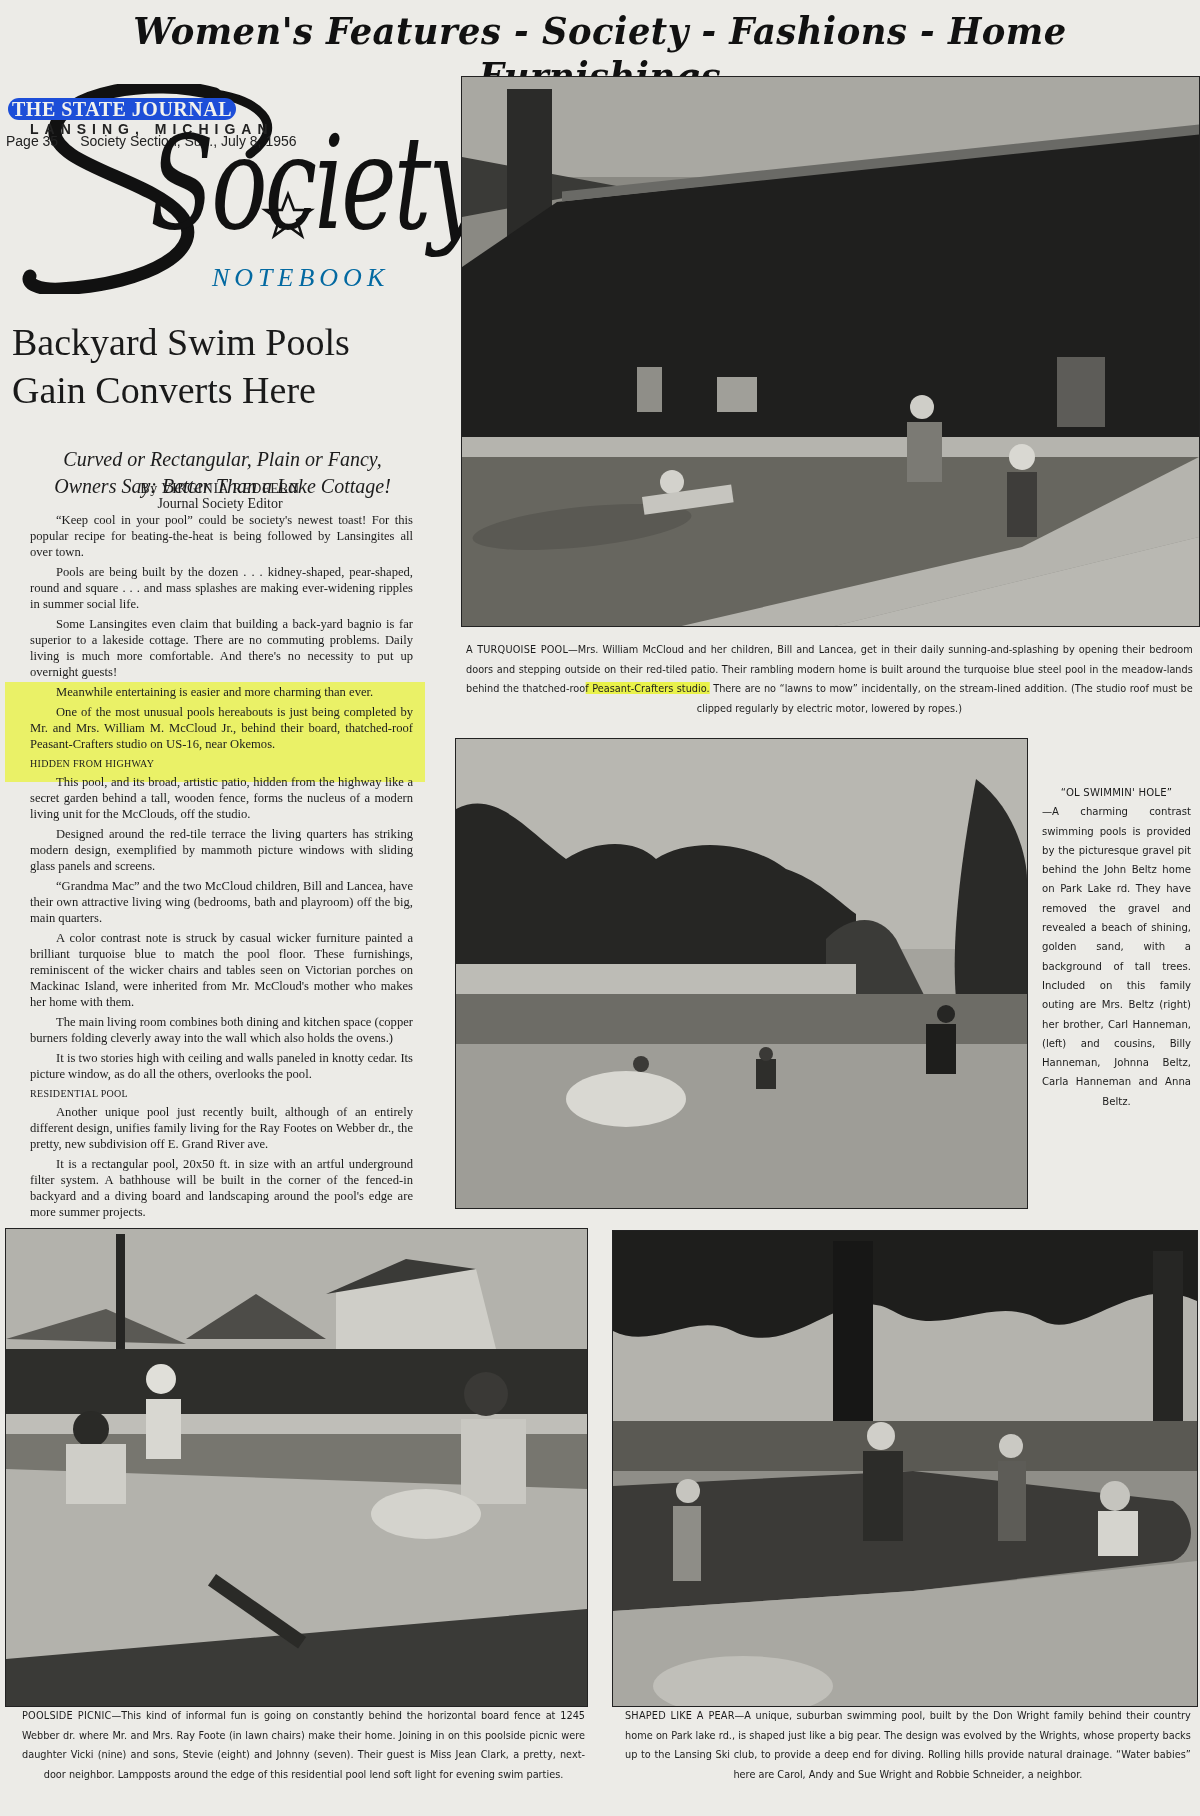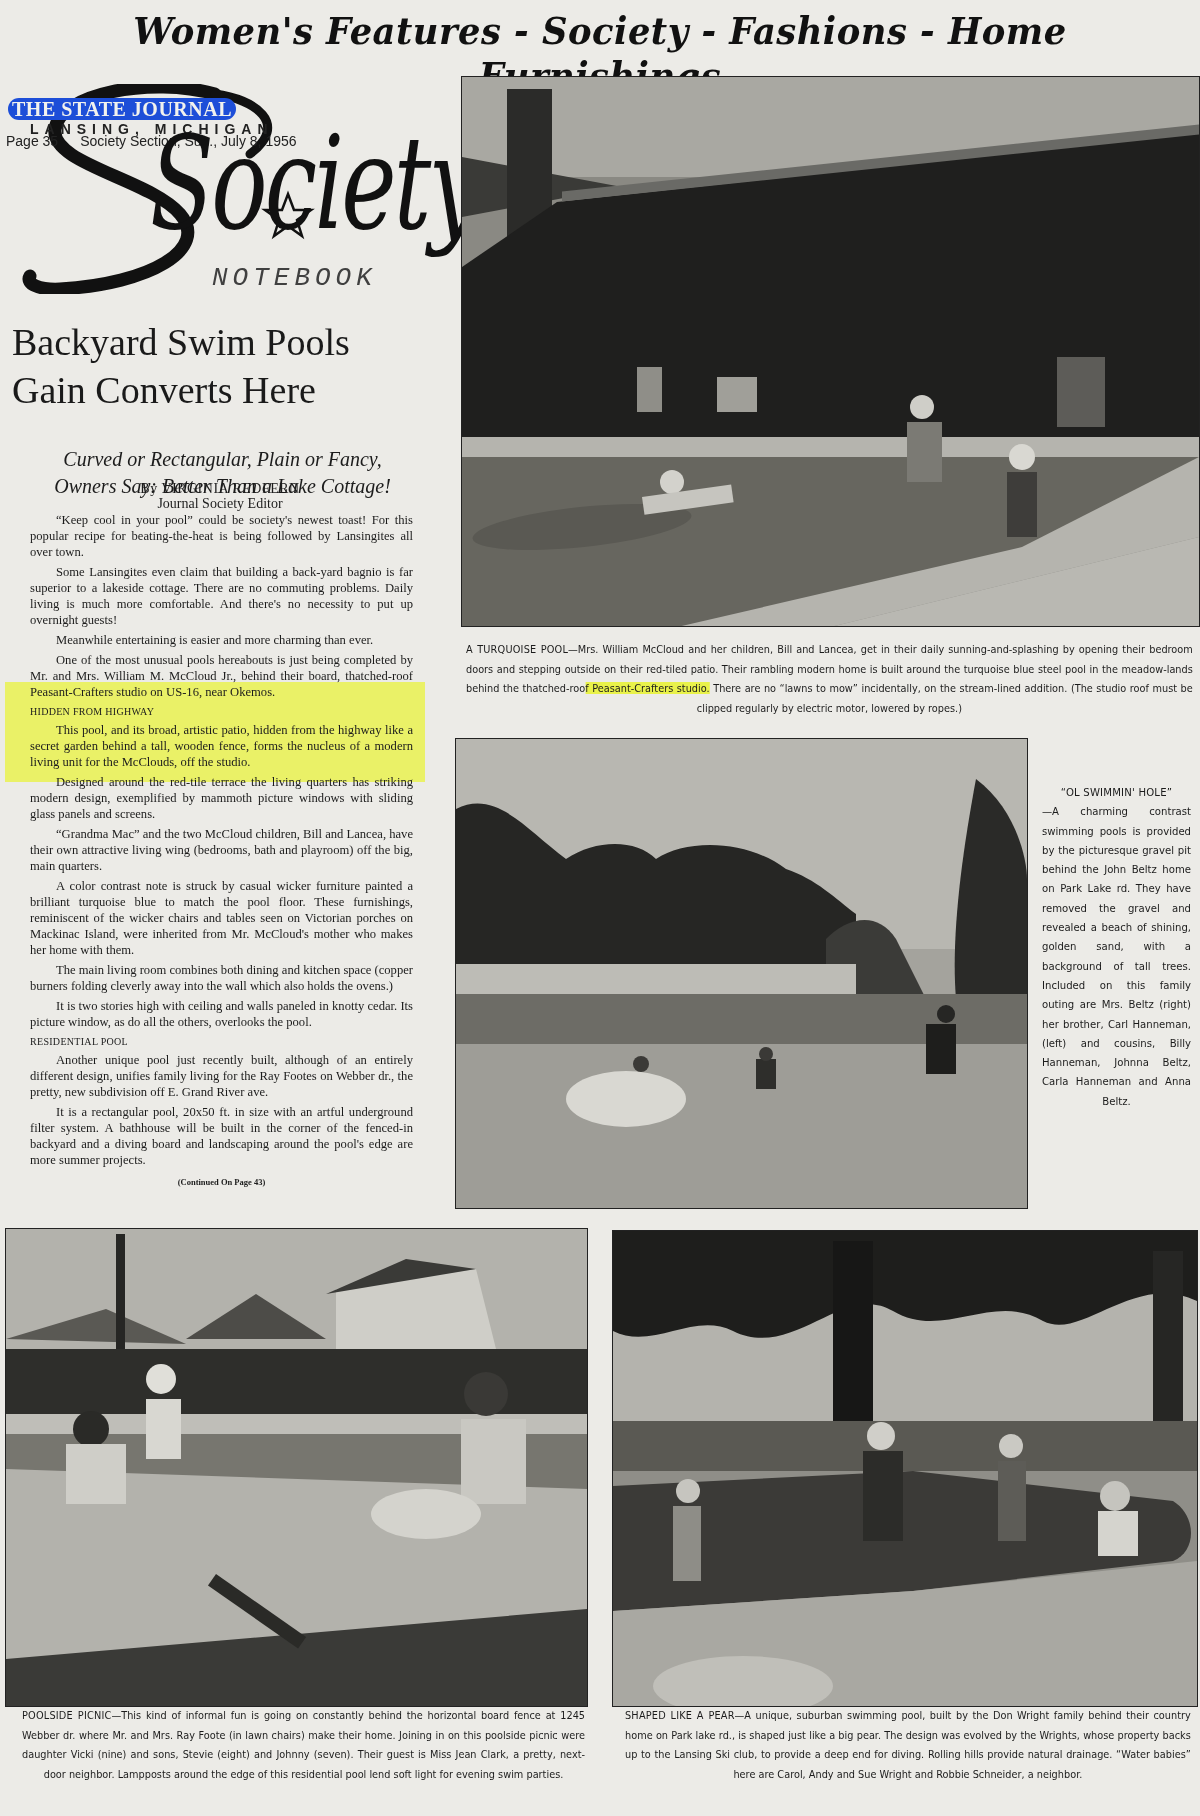--- a/index.html
+++ b/index.html
@@ -28,22 +28,22 @@
   .city { left: 30px; top: 121px; font-family: "Liberation Sans", sans-serif; font-size: 14px; letter-spacing: 6px; color: #222; font-weight: bold; }
   .pageinfo { left: 6px; top: 133px; font-family: "Liberation Sans", sans-serif; font-size: 14px; color: #222; }
   .pageinfo .gap { display: inline-block; width: 22px; }
   .society-word {
     left: 150px; top: 118px; font-family: "DejaVu Serif", serif; font-style: italic;
     font-size: 130px; line-height: 130px; color: #111; transform: scaleX(0.72); transform-origin: left;
     letter-spacing: -4px;
   }
   .swash { left: 0; top: 84px; width: 420px; height: 210px; }
   .notebook {
-    left: 212px; top: 263px; font-family: Liberation Mono, monospace; font-style: italic;
-    font-size: 26px; letter-spacing: 5px; color: #404040;
+    left: 212px; top: 263px; font-family: Liberation Serif, serif; font-style: italic;
+    font-size: 26px; letter-spacing: 5px; color: #0369a1;
   }
 
   
   .headline {
     left: 12px; top: 318px; width: 420px; font-size: 38px; line-height: 48px; color: #1a1a1a;
   }
   .subhead {
     left: 35px; top: 446px; width: 375px; font-style: italic; font-size: 20px; line-height: 27px;
     text-align: center; color: #1c1c1c;
   }
@@ -101,20 +101,21 @@
 <div class="abs subhead">Curved or Rectangular, Plain or Fancy, Owners Say: Better Than a Lake Cottage!</div>
 <div class="abs byline">
   <div class="name">By VIRGINIA REDFERN</div>
   <div>Journal Society Editor</div>
 </div>
 
 <div class="abs hl"></div>
 
 <div class="abs article">
   <p>“Keep cool in your pool” could be society's newest toast! For this popular recipe for beating-the-heat is being followed by Lansingites all over town.</p>
+  <p>Pools are being built by the dozen . . . kidney-shaped, pear-shaped, round and square . . . and mass splashes are making ever-widening ripples in summer social life.</p>
   <p>Some Lansingites even claim that building a back-yard bagnio is far superior to a lakeside cottage. There are no commuting problems. Daily living is much more comfortable. And there's no necessity to put up overnight guests!</p>
   <p>Meanwhile entertaining is easier and more charming than ever.</p>
   <p>One of the most unusual pools hereabouts is just being completed by Mr. and Mrs. William M. McCloud Jr., behind their board, thatched-roof Peasant-Crafters studio on US-16, near Okemos.</p>
   <h3>HIDDEN FROM HIGHWAY</h3>
   <p>This pool, and its broad, artistic patio, hidden from the highway like a secret garden behind a tall, wooden fence, forms the nucleus of a modern living unit for the McClouds, off the studio.</p>
   <p>Designed around the red-tile terrace the living quarters has striking modern design, exemplified by mammoth picture windows with sliding glass panels and screens.</p>
   <p>“Grandma Mac” and the two McCloud children, Bill and Lancea, have their own attractive living wing (bedrooms, bath and playroom) off the big, main quarters.</p>
   <p>A color contrast note is struck by casual wicker furniture painted a brilliant turquoise blue to match the pool floor. These furnishings, reminiscent of the wicker chairs and tables seen on Victorian porches on Mackinac Island, were inherited from Mr. McCloud's mother who makes her home with them.</p>
   <p>The main living room combines both dining and kitchen space (copper burners folding cleverly away into the wall which also holds the ovens.)</p>
   <p>It is two stories high with ceiling and walls paneled in knotty cedar. Its picture window, as do all the others, overlooks the pool.</p>

